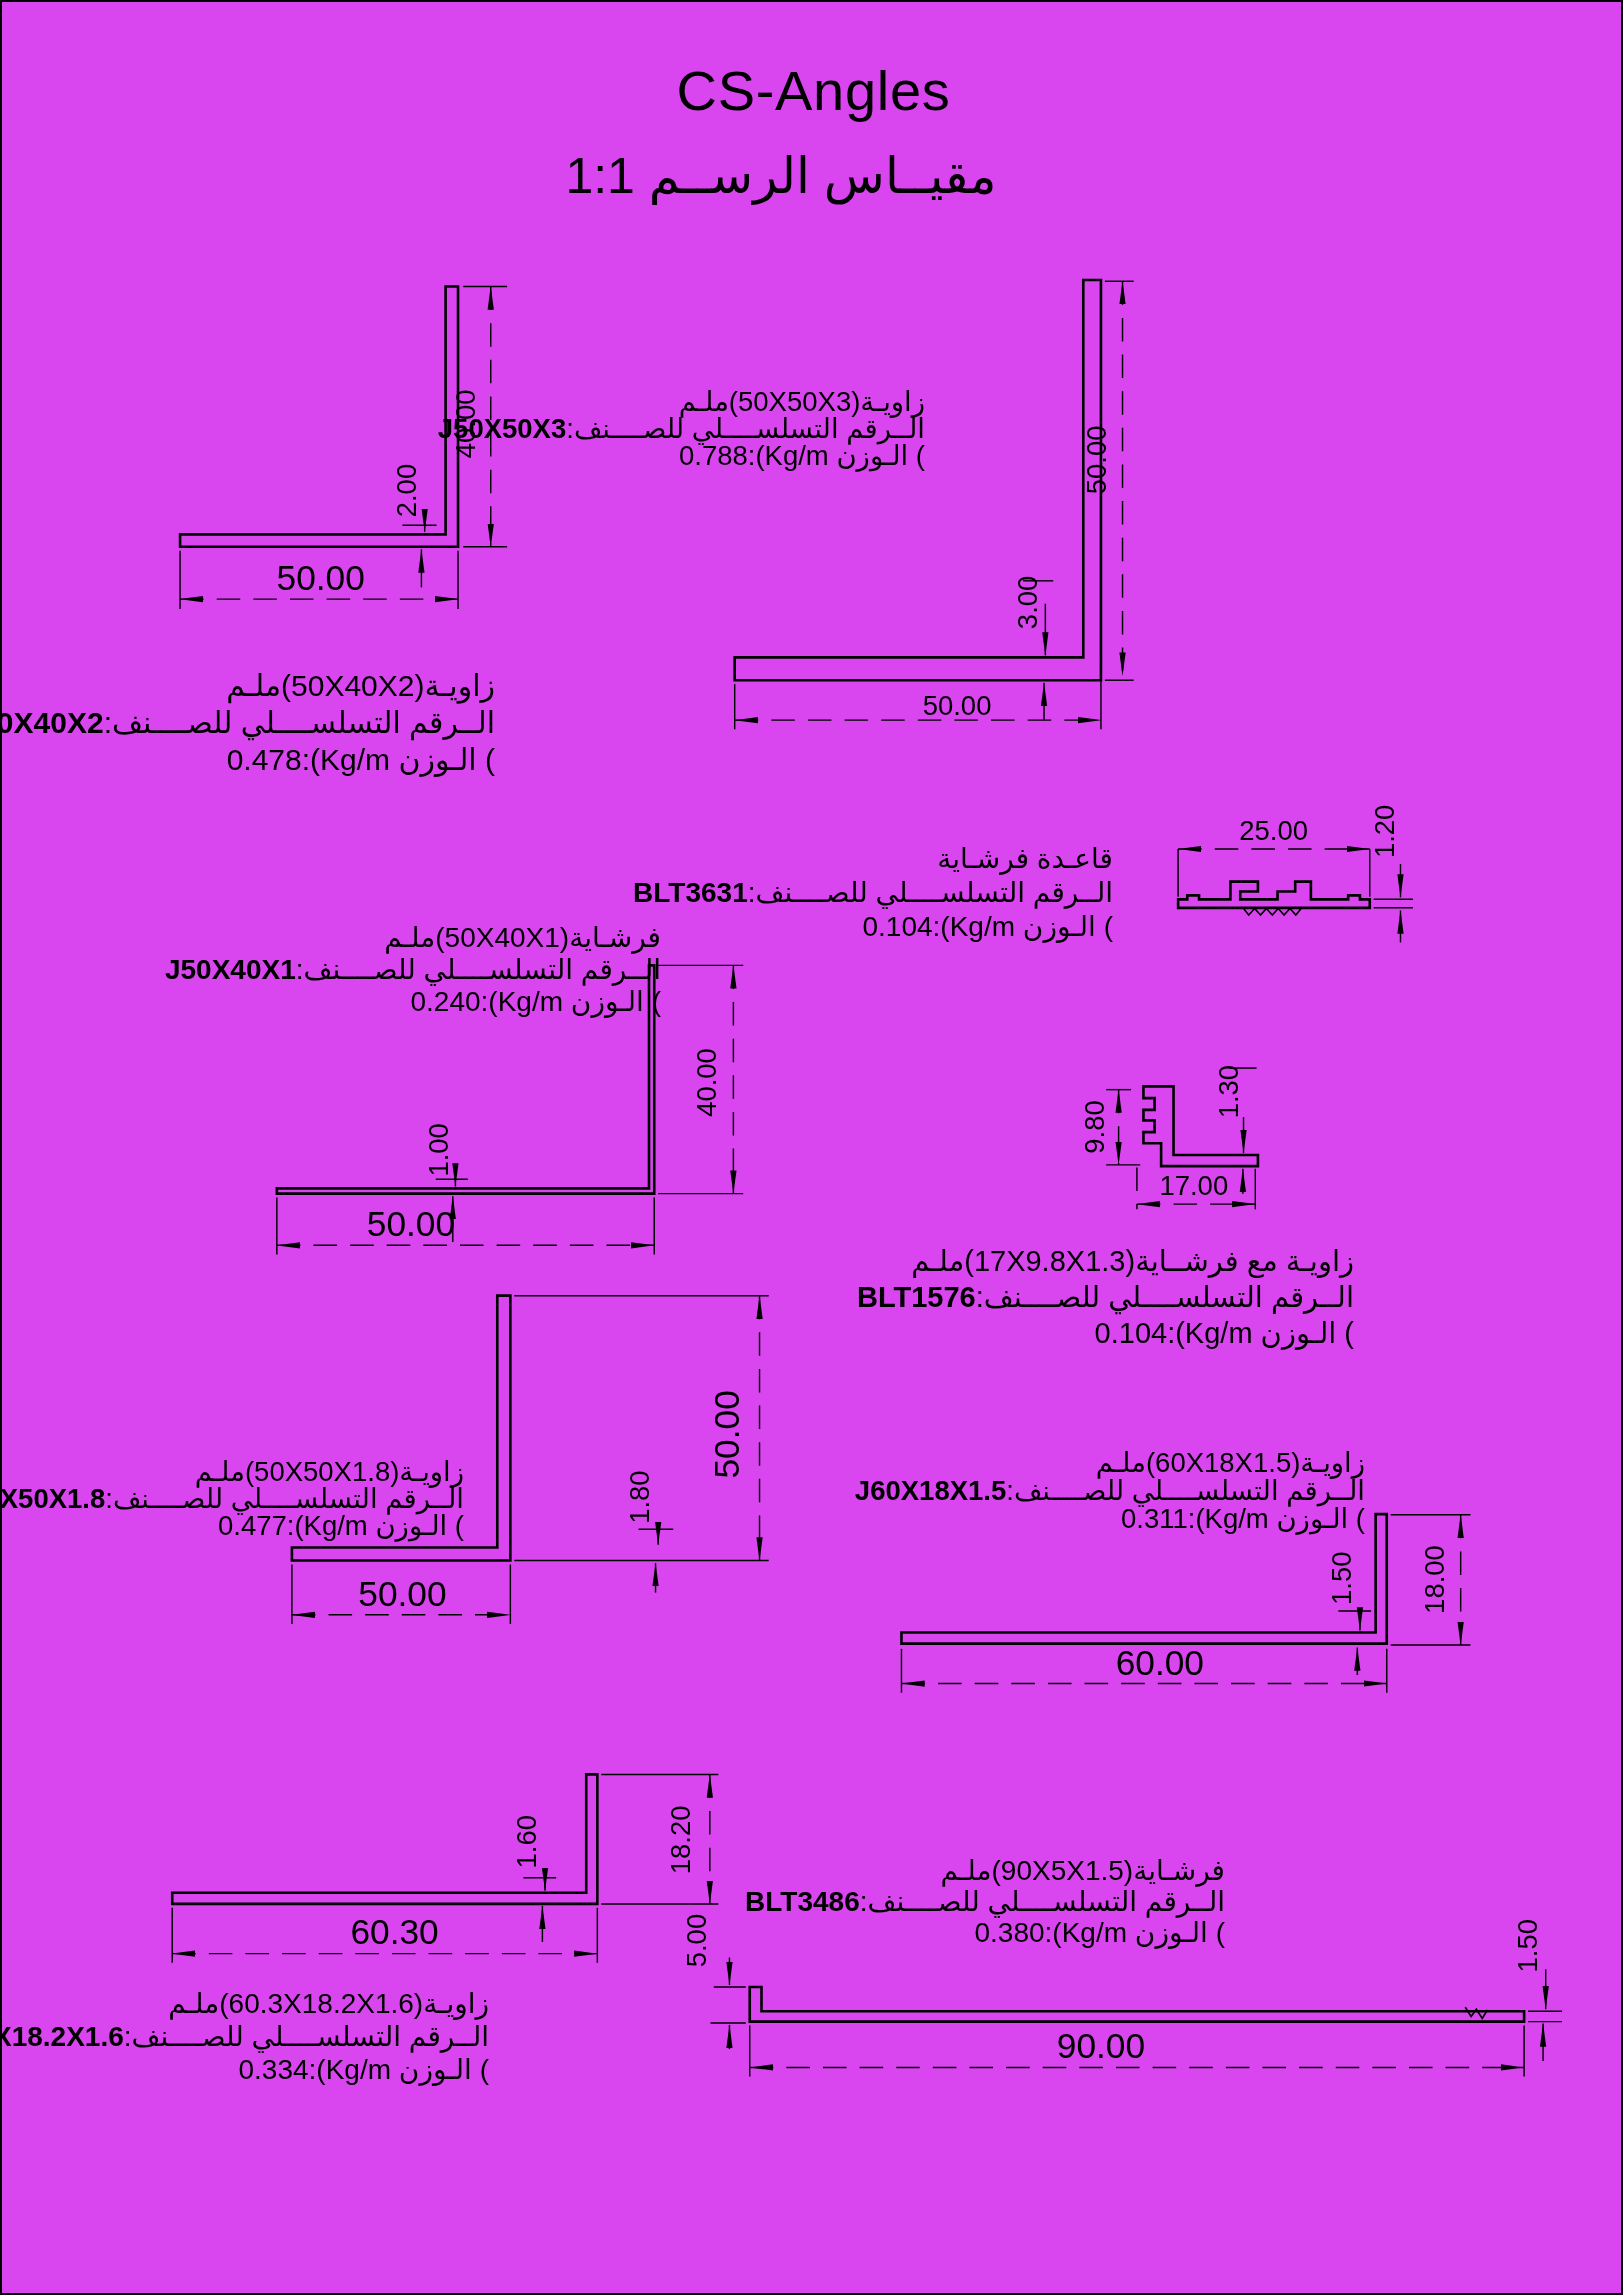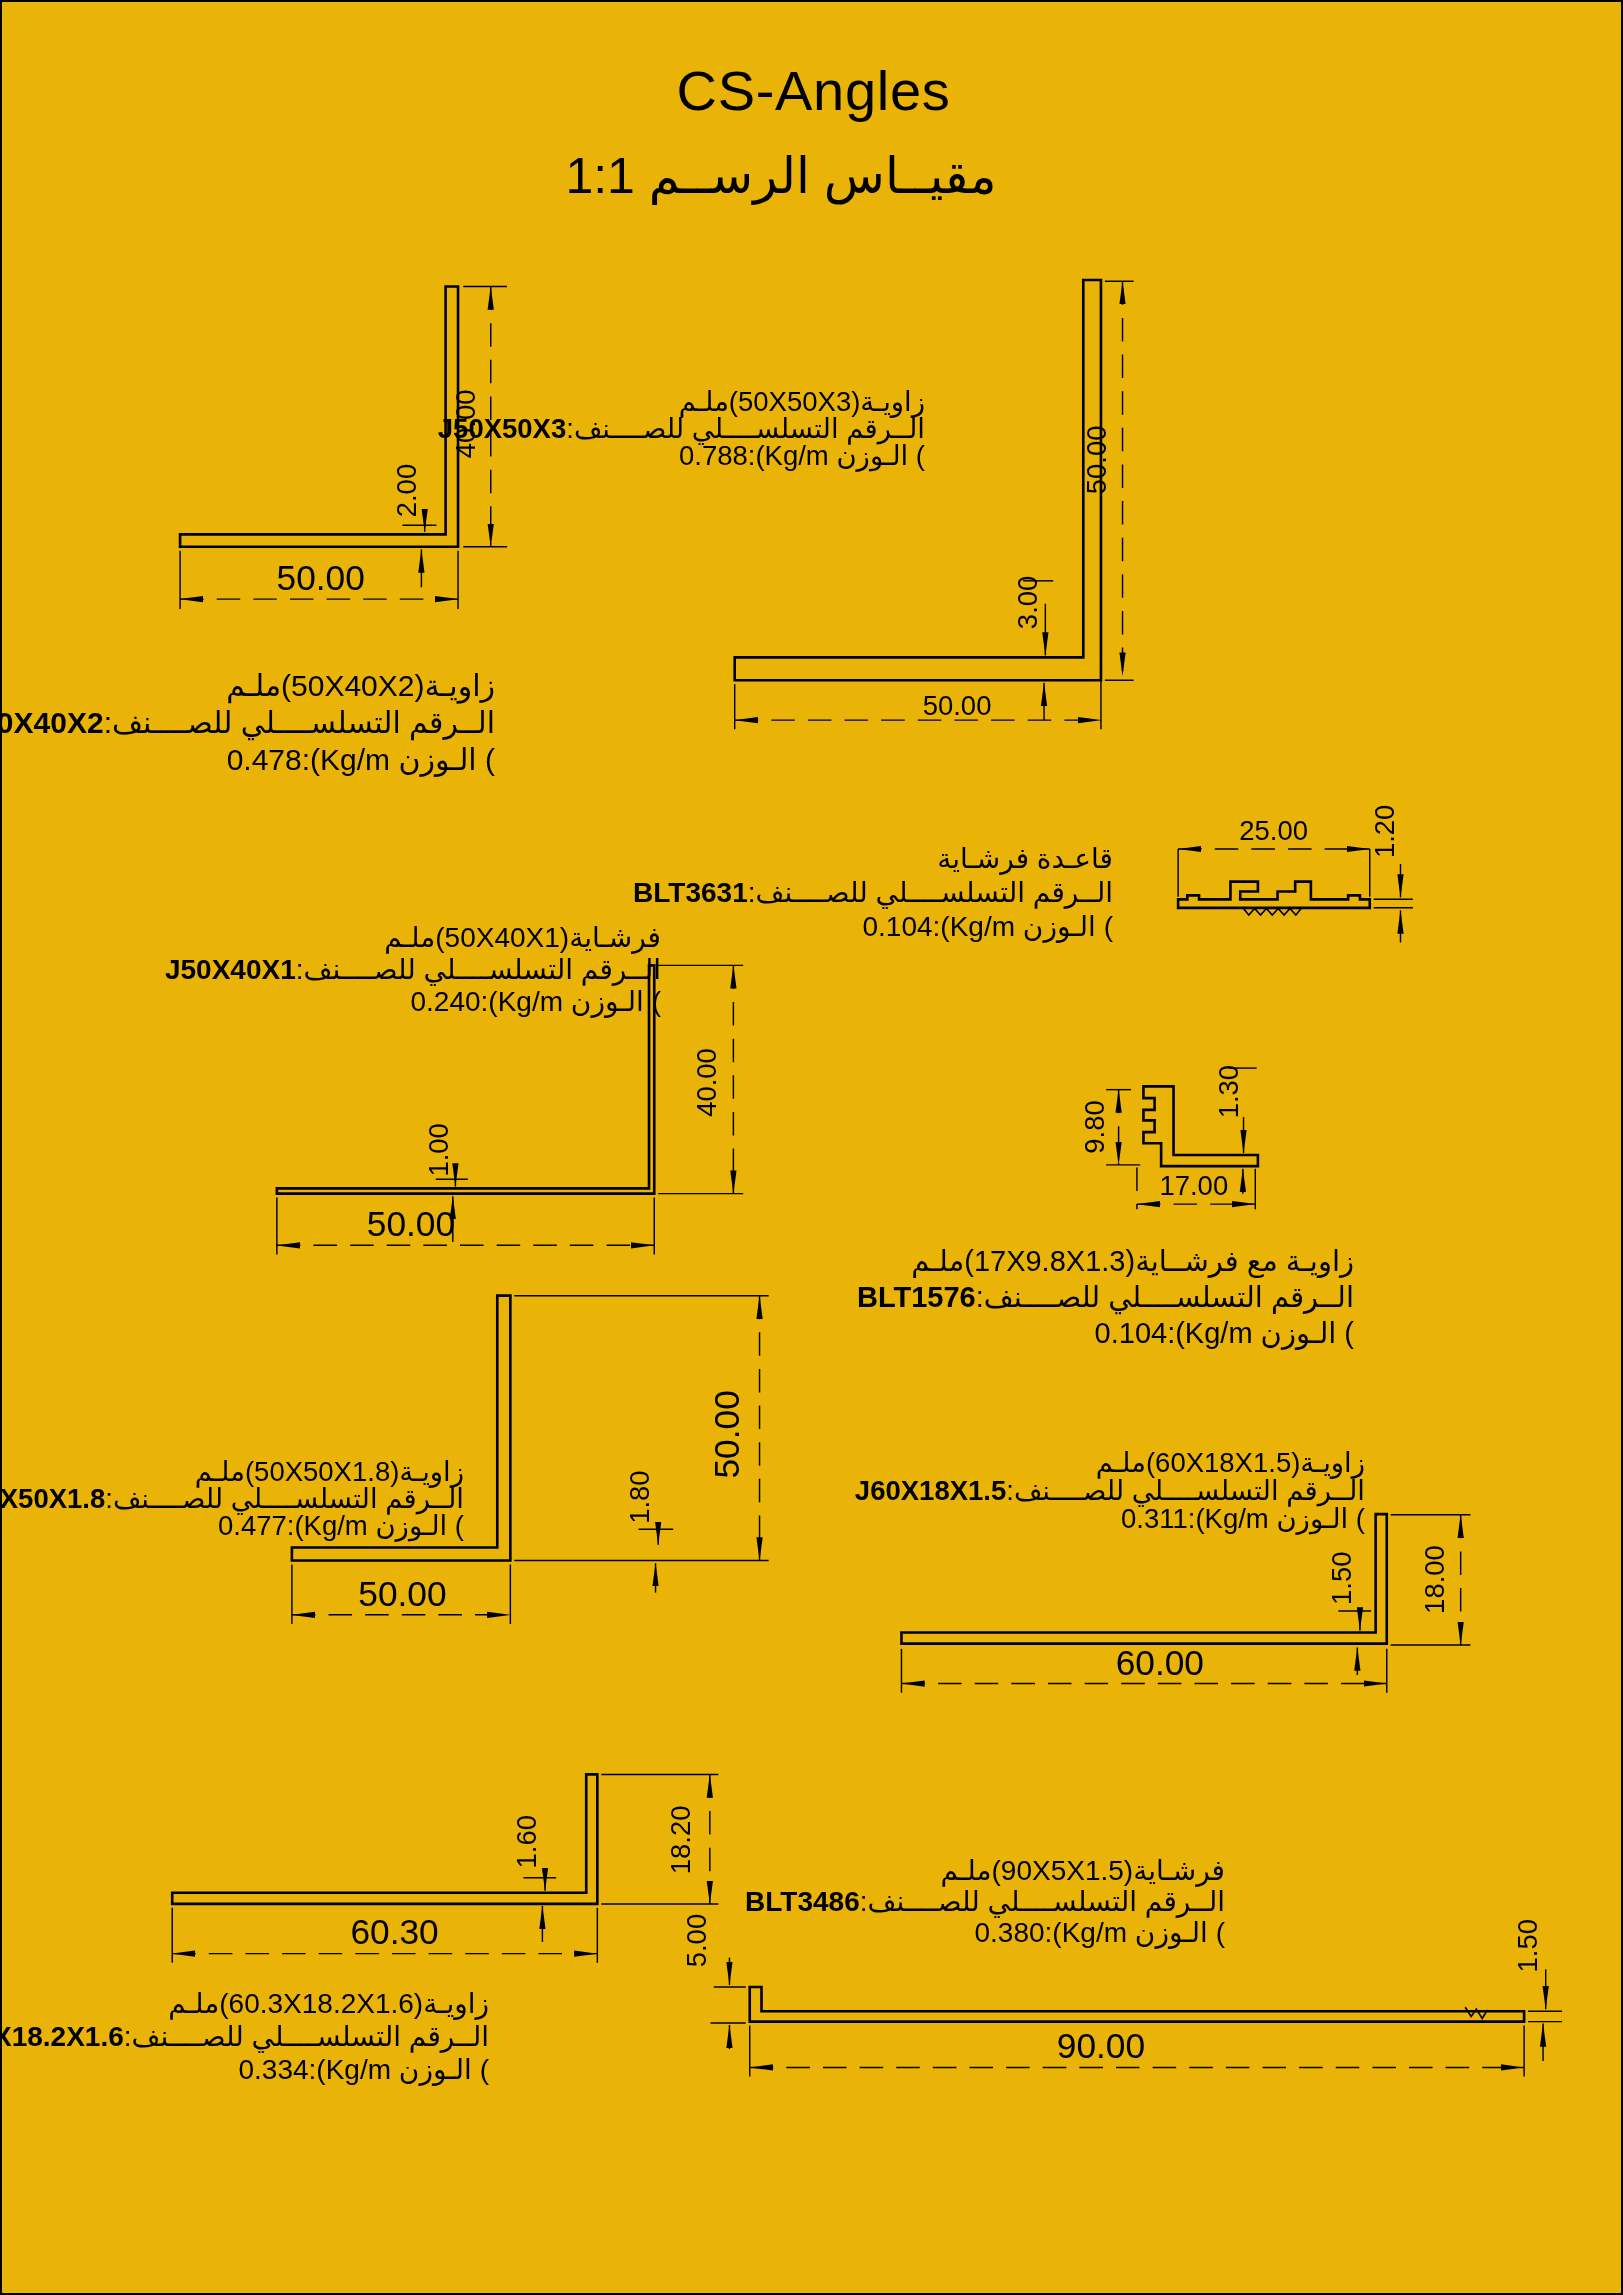--- a/index.html
+++ b/index.html
@@ -1,19 +1,19 @@
 <!DOCTYPE html>
 <html style="font-size:10.5px"><head>
 <meta charset="utf-8">
 <style>
   html,body{margin:0;padding:0;background:#e8e8e8;}
   .sheet{
     position:relative;
     width:1623px;height:2295px;
-    background:#eab308;
+    background:#d946ef;
     border:2px solid #000;
     box-sizing:border-box;
     overflow:hidden;
     font-family:"Liberation Sans","DejaVu Sans",sans-serif;
     color:#000;
   }
   .title{
     position:absolute;top:56px;left:0;width:1623px;
     text-align:center;font-size:56px;font-weight:400;letter-spacing:0.7px;
   }

